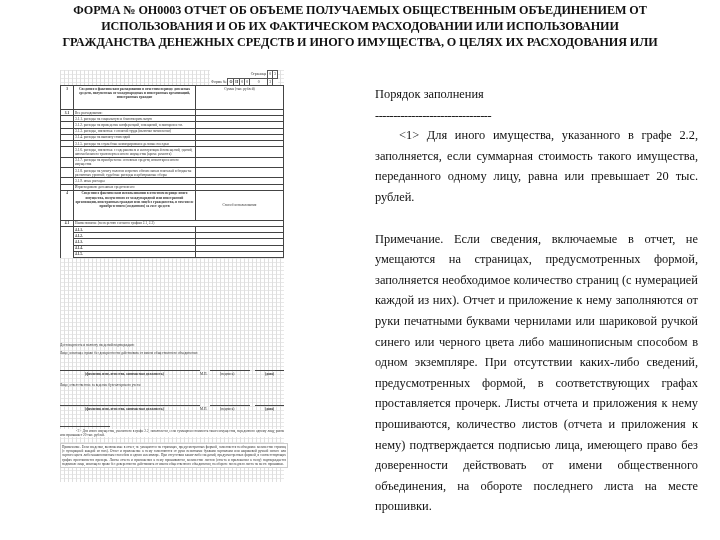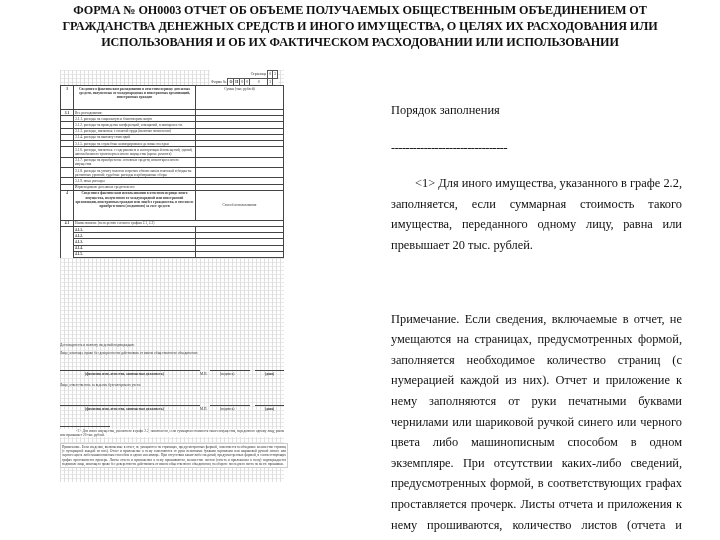--- a/index.html
+++ b/index.html
@@ -29,31 +29,31 @@
   table.form td.center { text-align: center; vertical-align: middle; }
   .sig { position: absolute; left: 0; width: 224px; font-size: 3.5px; color: #333; }
   .sig-line { position: absolute; height: 0; border-top: 0.7px solid #444; }
   .foot-rule { position: absolute; left: 0; top: 373px; width: 50px; border-top: 0.7px solid #444; }
   .foot-box { position: absolute; left: 0; width: 224px; background: #fff; font-size: 3.4px; line-height: 4.2px;
               text-align: justify; color: #333; }
 
   
   .col { position: absolute; left: 375px; top: 84px; width: 323px;
          font-size: 12.4px; line-height: 20.6px; color: #111; }
-  .col p { margin: 16px; text-align: justify; }
+  .col p { margin: 0; text-align: justify; }
   .col .indent { text-indent: 24px; }
   .col .gap { height: 21px; }
 </style>
 </head>
 <body>
 
 <div class="title">
   <div>ФОРМА № ОН0003 ОТЧЕТ ОБ ОБЪЕМЕ ПОЛУЧАЕМЫХ ОБЩЕСТВЕННЫМ ОБЪЕДИНЕНИЕМ ОТ</div>
+  <div>ИСПОЛЬЗОВАНИЯ И ОБ ИХ ФАКТИЧЕСКОМ РАСХОДОВАНИИ ИЛИ ИСПОЛЬЗОВАНИИ</div>
   <div>ГРАЖДАНСТВА ДЕНЕЖНЫХ СРЕДСТВ И ИНОГО ИМУЩЕСТВА, О ЦЕЛЯХ ИХ РАСХОДОВАНИЯ ИЛИ</div>
-  <div>ИСПОЛЬЗОВАНИЯ И ОБ ИХ ФАКТИЧЕСКОМ РАСХОДОВАНИИ ИЛИ ИСПОЛЬЗОВАНИИ</div>
 </div>
 
 <div class="thumb">
   <div class="thumb-bg"></div>
   <div class="thumb-inner">
     <table class="hdr-tbl">
       <tbody>
           <tr>
         <td style="border:none" colspan="5"></td>
         <td style="border:none">Страница</td>

